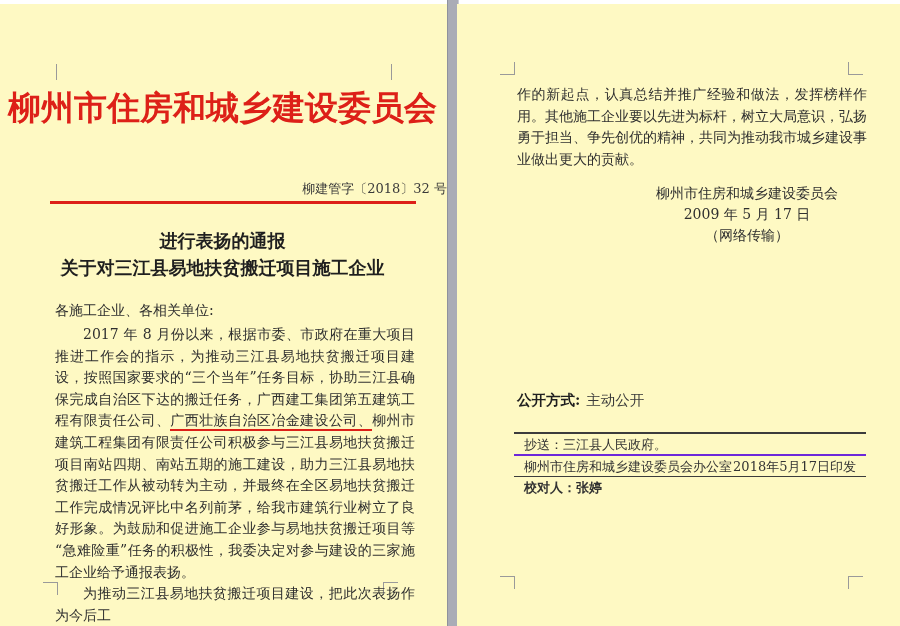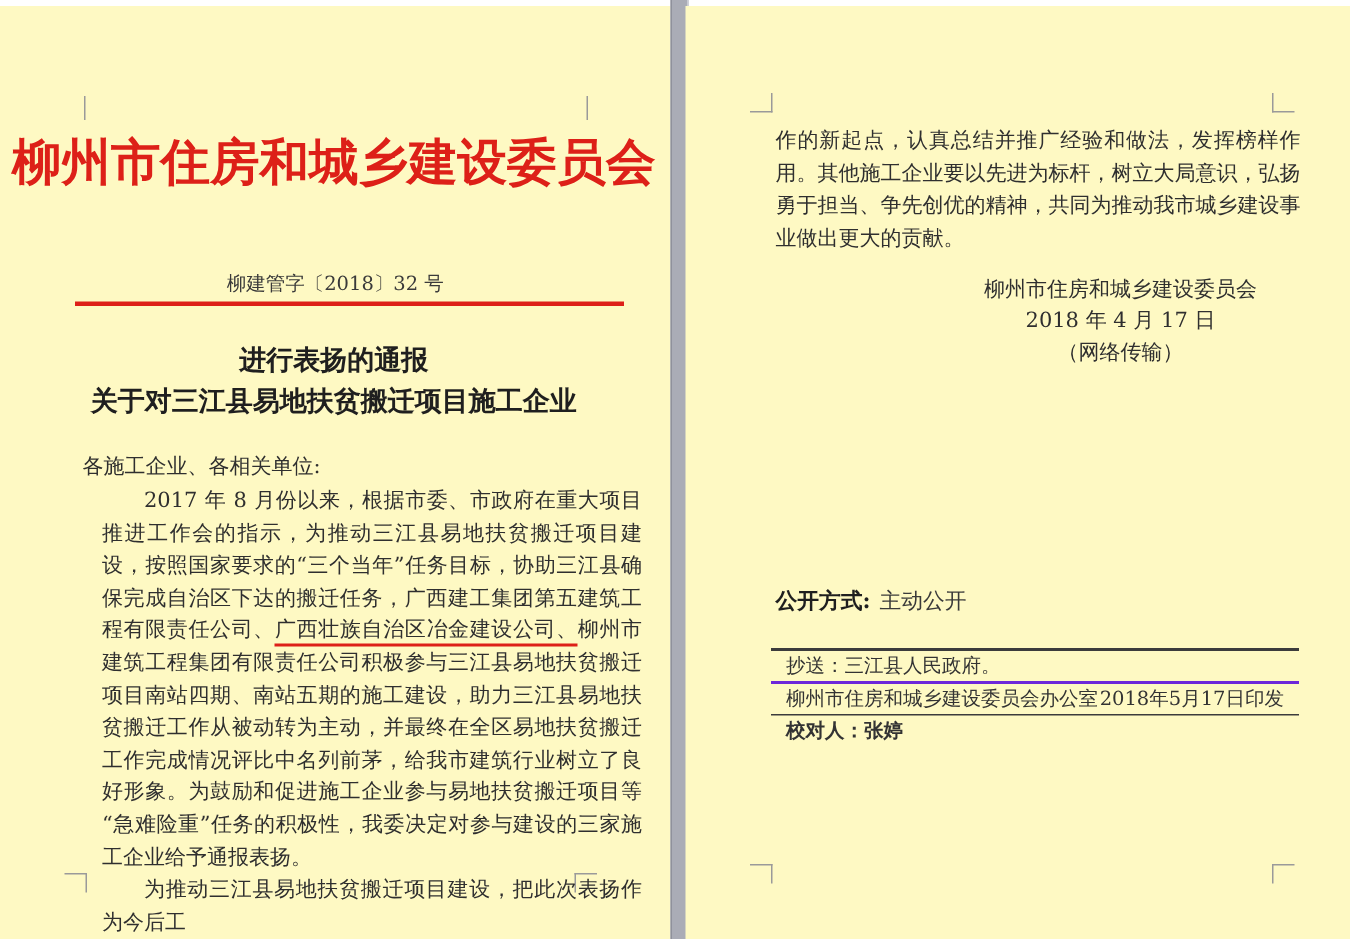--- a/index.html
+++ b/index.html
@@ -15,32 +15,32 @@
   #page-divider{
     position:absolute;left:447px;top:0;width:10px;height:626px;
     background:#aaacb6;border-left:1px solid #8f919c;border-right:1px solid #c9cbd3;
   }
   
   .org-title{
     position:absolute;top:82px;left:8px;width:428px;text-align:center;
     font-size:33px;font-weight:bold;color:#dd2018;letter-spacing:0px;white-space:nowrap;
   }
   .doc-number{
-    position:absolute;top:176px;left:0;width:447px;text-align:center;
+    position:absolute;top:176px;left:0;width:447px;text-align:right;
     font-size:13px;color:#3a3a3a;
   }
   .red-rule{position:absolute;top:197px;left:50px;width:366px;height:3px;background:#dd2018;}
   .doc-title{
     position:absolute;top:223px;left:25px;width:395px;text-align:center;
     font-size:18px;font-weight:bold;line-height:27px;color:#1f1f1f;
   }
   .salutation{position:absolute;top:298px;left:55px;font-size:14px;color:#2f2f2f;}
   .body-text{
     position:absolute;top:320px;left:55px;width:360px;
-    font-size:14px;line-height:21.6px;text-align:justify;text-justify:inter-ideograph;margin-left:13px;
+    font-size:14px;line-height:21.6px;text-align:justify;text-justify:inter-ideograph;
   }
   .body-text p{margin:0;text-indent:2em;}
   .red-underline{border-bottom:2px solid #dd2018;padding-bottom:1px;}
   
   .cont-text{
     position:absolute;top:80px;left:60px;width:350px;
     font-size:14px;line-height:21.6px;text-align:justify;text-justify:inter-ideograph;
   }
   .cont-text p{margin:0;}
   .signature{
@@ -99,21 +99,21 @@
   <div class="mark m-br" style="left:391px;top:58px;"></div>
   <div class="mark m-tl" style="left:43px;top:572px;"></div>
   <div class="mark m-tr" style="left:391px;top:572px;"></div>
 
   <div class="cont-text">
     <p>作的新起点，认真总结并推广经验和做法，发挥榜样作用。其他施工企业要以先进为标杆，树立大局意识，弘扬勇于担当、争先创优的精神，共同为推动我市城乡建设事业做出更大的贡献。</p>
   </div>
 
   <div class="signature">
     <div class="sig-line">柳州市住房和城乡建设委员会</div>
-    <div class="sig-line">2018 年 4 月 17 日</div>
+    <div class="sig-line">2009 年 5 月 17 日</div>
     <div class="sig-line">（网络传输）</div>
   </div>
 
   <div class="publicity">
     <span class="label">公开方式:</span><span class="value">主动公开</span>
   </div>
 
   <div class="footer-table">
     <div class="footer-row first">抄送：三江县人民政府。</div>
     <div class="footer-row mid">

